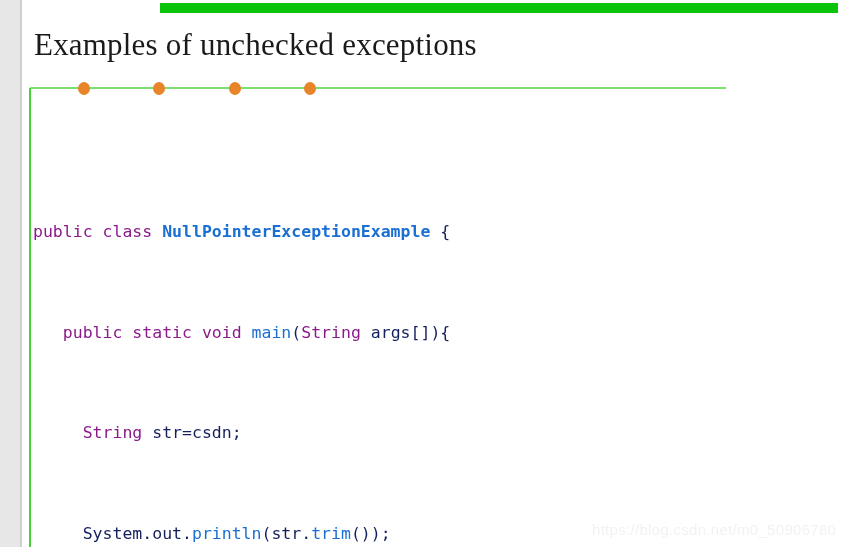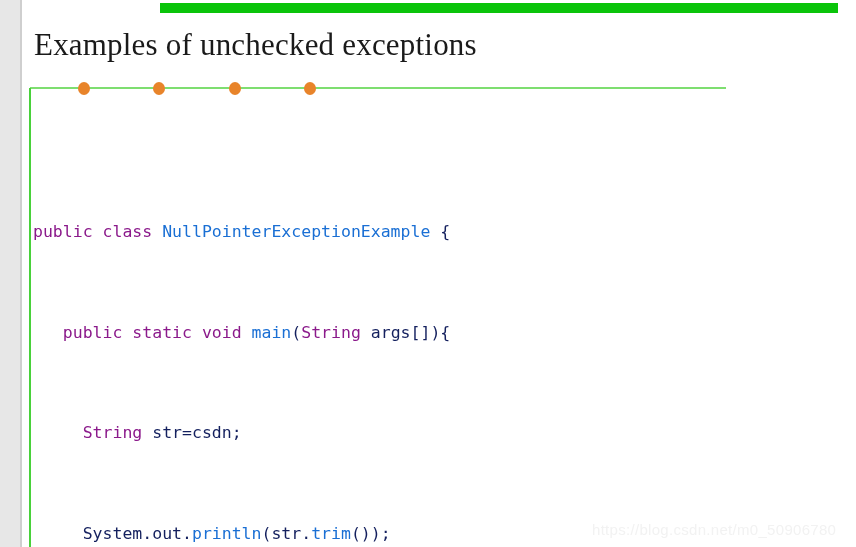--- a/index.html
+++ b/index.html
@@ -136,21 +136,21 @@
   <div class="deco-dot" style="left: 78px; background: rgb(232, 132, 42);"></div>
   <div class="deco-dot" style="left: 153px; background: rgb(232, 132, 42);"></div>
   <div class="deco-dot" style="left: 229px; background: rgb(232, 132, 42);"></div>
   <div class="deco-dot" style="left: 304px; background: rgb(232, 132, 42);"></div>
 
   <div class="frame-left" style="background: rgb(73, 209, 58);"></div>
 
   <div class="code-area">
 
     
-    <div class="line"><span class="tok-kw" style="color: rgb(139, 26, 139); margin-top: 32px;">public class </span><span class="tok-type" style="color: rgb(26, 111, 212);">NullPointerExceptionExample</span><span class="tok-punc" style="color: rgb(20, 32, 94);"> {</span></div>
+    <div class="line"><span class="tok-kw" style="color: rgb(139, 26, 139); margin-top: 32px;">public class </span><span class="tok-type" style="color: rgb(26, 111, 212); font-weight: bold;">NullPointerExceptionExample</span><span class="tok-punc" style="color: rgb(20, 32, 94);"> {</span></div>
 
     <div class="line"><span class="tok-punc" style="color: rgb(20, 32, 94);">   </span><span class="tok-kw" style="color: rgb(139, 26, 139);">public static void </span><span class="tok-fn" style="color: rgb(26, 111, 212);">main</span><span class="tok-punc" style="color: rgb(20, 32, 94);">(</span><span class="tok-kw" style="color: rgb(139, 26, 139);">String</span><span class="tok-plain" style="color: rgb(20, 32, 94);"> args[]){</span></div>
 
     <div class="line"><span class="tok-punc" style="color: rgb(20, 32, 94);">     </span><span class="tok-kw" style="color: rgb(139, 26, 139);">String</span><span class="tok-plain" style="color: rgb(20, 32, 94);"> str=csdn;</span></div>
 
     <div class="line"><span class="tok-punc" style="color: rgb(20, 32, 94);">     </span><span class="tok-plain" style="color: rgb(20, 32, 94);">System.out.</span><span class="tok-fn" style="color: rgb(26, 111, 212);">println</span><span class="tok-plain" style="color: rgb(20, 32, 94);">(str.</span><span class="tok-fn" style="color: rgb(26, 111, 212);">trim</span><span class="tok-plain" style="color: rgb(20, 32, 94);">());</span></div>
 
     
     
 

